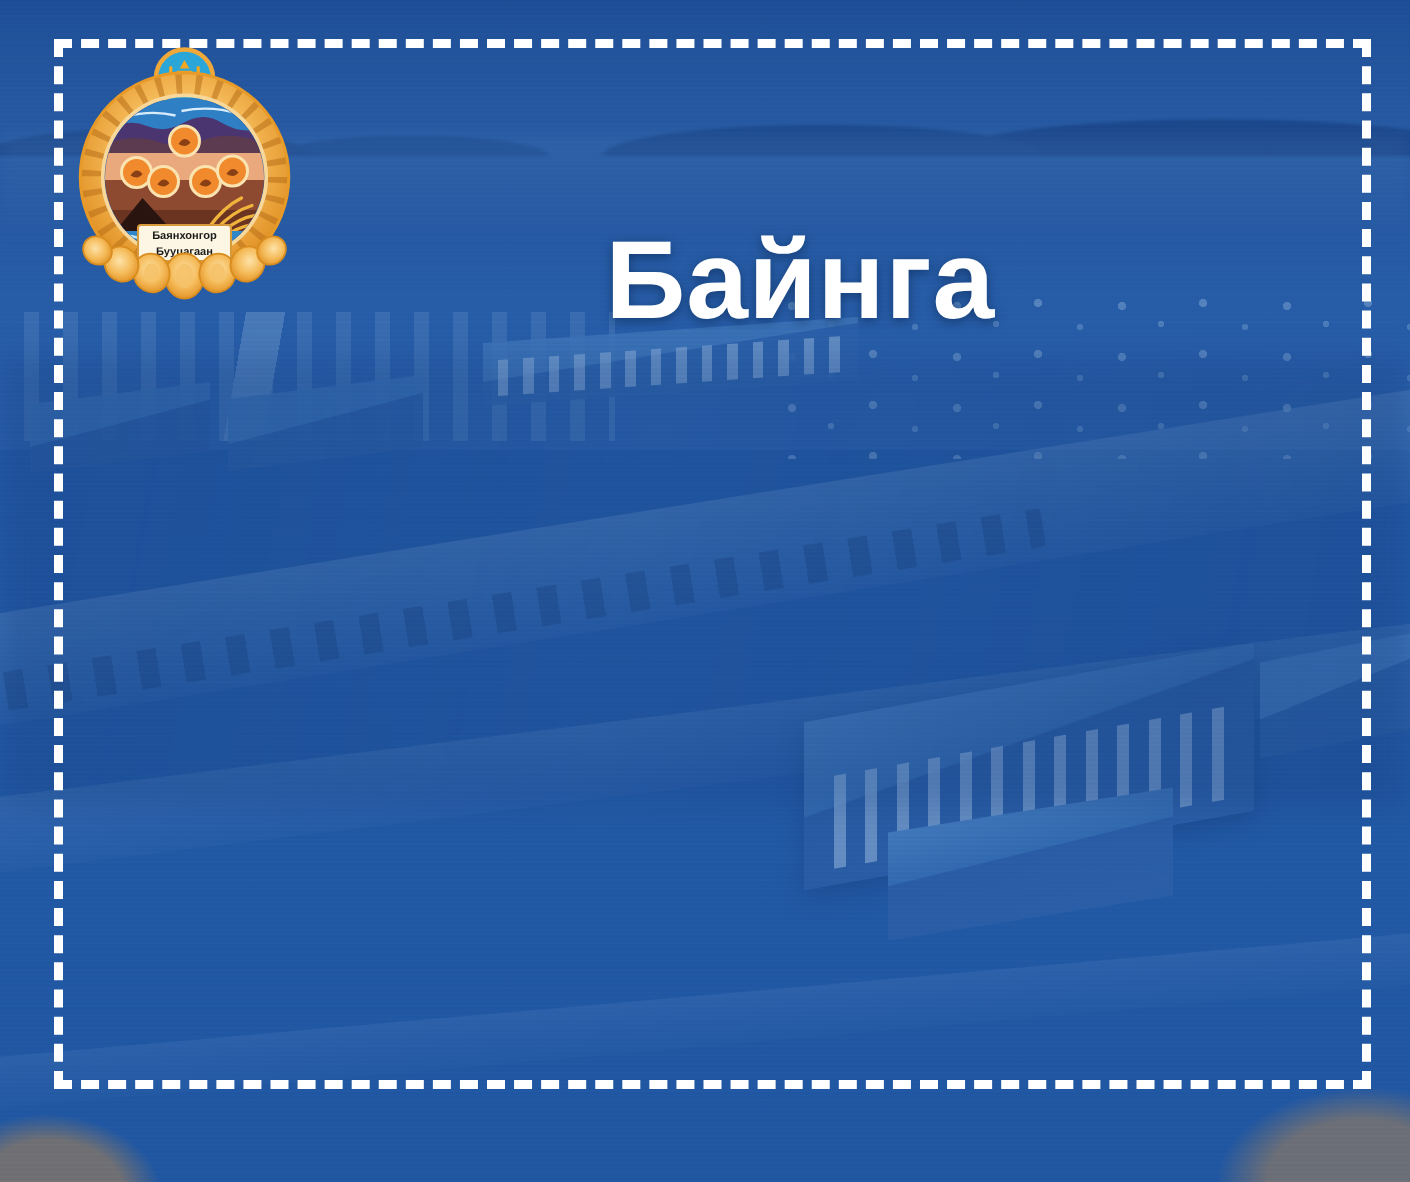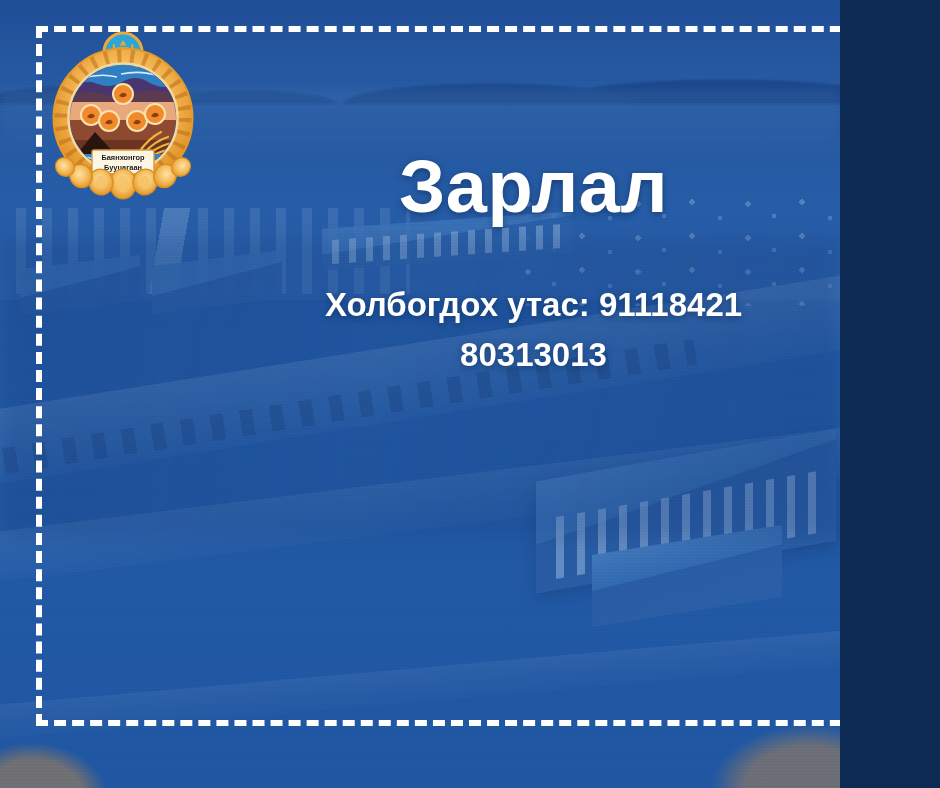--- a/index.html
+++ b/index.html
@@ -7,21 +7,21 @@
     padding: 0;
     background: #0d2a52;
   }
   body {
     font-family: "Liberation Sans", "DejaVu Sans", sans-serif;
   }
 
   
   .poster {
     position: relative;
-    width: 840px;
+    width: 940px;
     height: 788px;
     overflow: hidden;
     background: #235ba6;
   }
 
   
   .photo-bg {
     position: absolute;
     inset: 0;
     overflow: hidden;
@@ -407,22 +407,18 @@
       </g>
       <g fill="#f6c36a" opacity=".9">
         <ellipse cx="80" cy="158" rx="6" ry="8"></ellipse>
         <ellipse cx="58" cy="156" rx="5" ry="6.5"></ellipse>
         <ellipse cx="102" cy="156" rx="5" ry="6.5"></ellipse>
       </g>
     </svg>
   </div>
 
   <div class="content">
-    <h1 class="headline">Зарлал</h1>
-
-
-    <div class="contact">
-      <span class="phone-line">Холбогдох утас: 91118421</span>
-      <span class="phone-line">80313013</span>
-    </div>
+    <h1 class="headline">Байнга</h1>
+
+
   </div>
 
 </div>
 
 </body></html>

